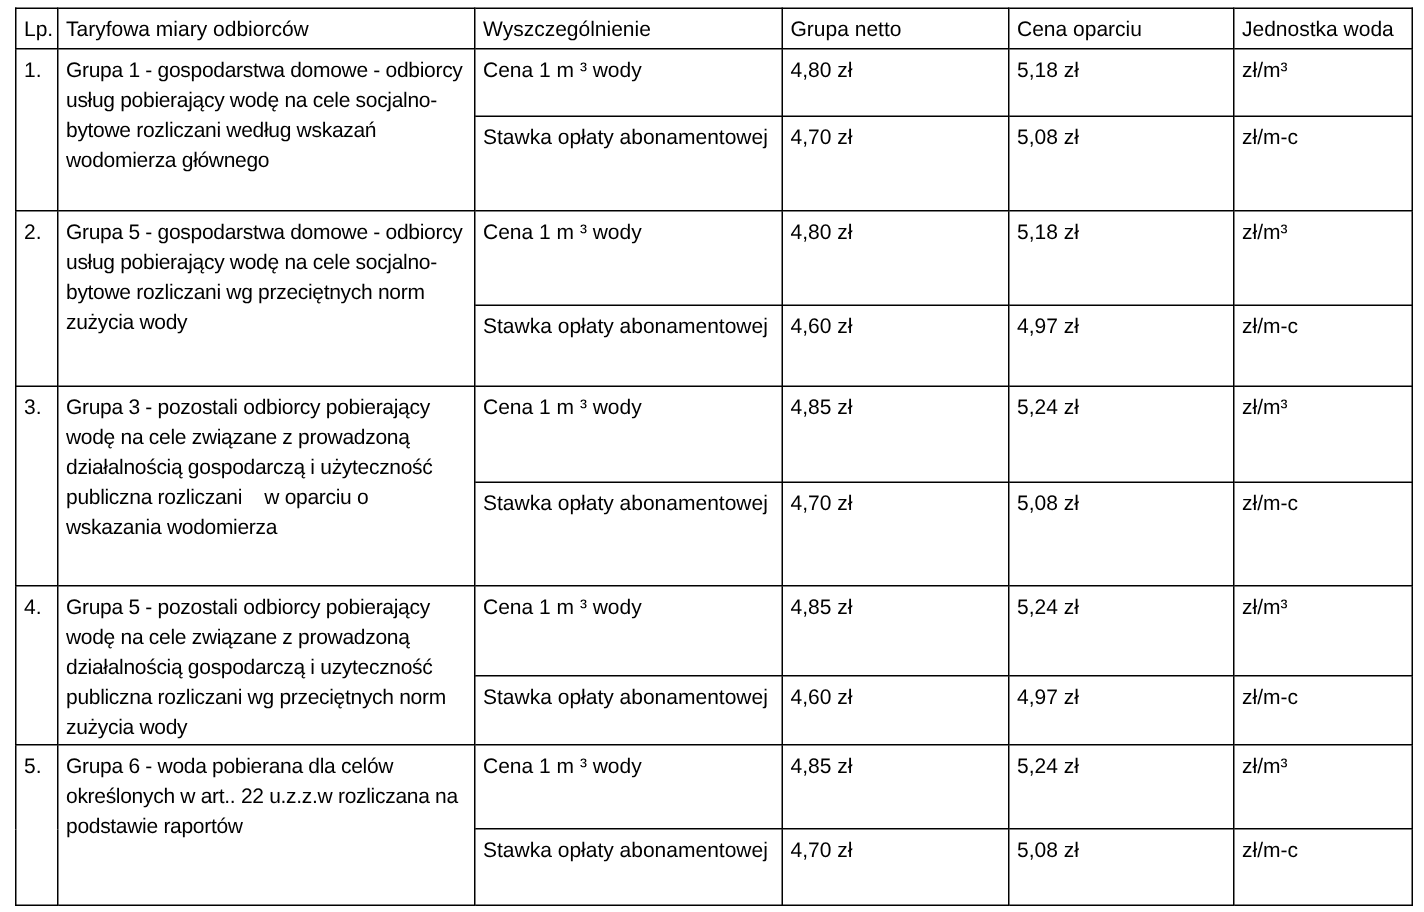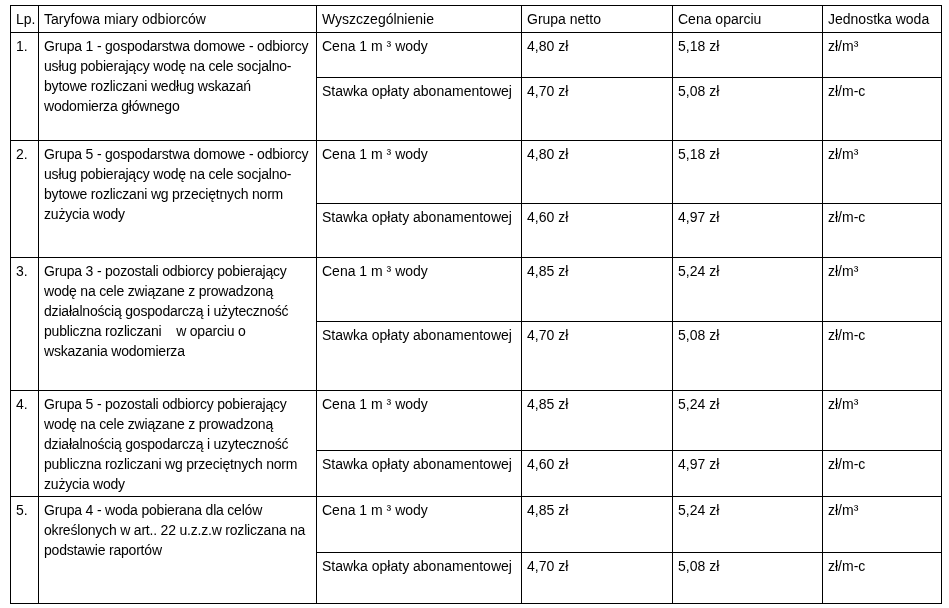--- a/index.html
+++ b/index.html
@@ -141,21 +141,21 @@
     </tr>
     <tr class="h-4b">
       <td>Stawka opłaty abonamentowej</td>
       <td class="price">4,60 zł</td>
       <td class="price">4,97 zł</td>
       <td>zł/m-c</td>
     </tr>
 
     <tr class="h-5a">
       <td rowspan="2">5.</td>
-      <td rowspan="2" class="desc"><b>Grupa 4</b><span> - woda pobierana dla celów określonych w art.. 22 u.z.z.w rozliczana na podstawie raportów</span></td>
+      <td rowspan="2" class="desc"><b>Grupa 6</b><span> - woda pobierana dla celów określonych w art.. 22 u.z.z.w rozliczana na podstawie raportów</span></td>
       <td>Cena 1 m ³ wody</td>
       <td class="price">4,85 zł</td>
       <td class="price">5,24 zł</td>
       <td>zł/m³</td>
     </tr>
     <tr class="h-5b">
       <td>Stawka opłaty abonamentowej</td>
       <td class="price">4,70 zł</td>
       <td class="price">5,08 zł</td>
       <td>zł/m-c</td>

